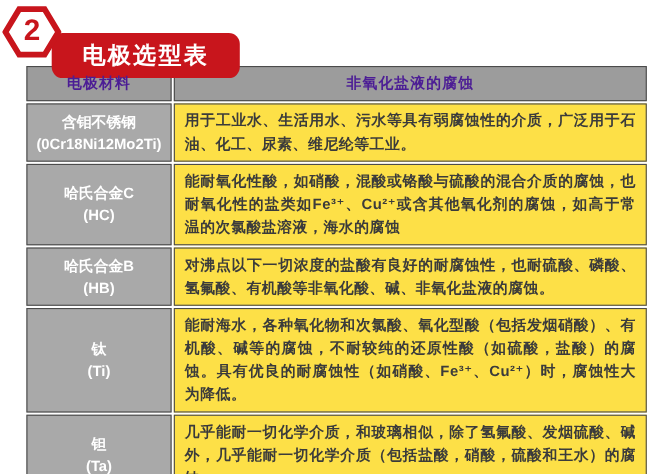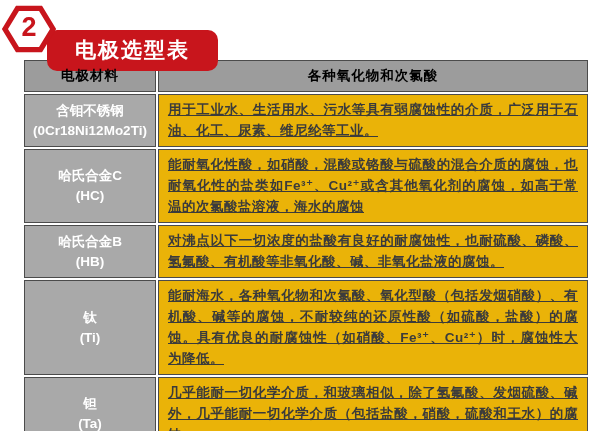--- a/index.html
+++ b/index.html
@@ -42,61 +42,60 @@
     border-spacing:2px;
     background:#ffffff;
   }
   th,td{
     border:1px solid var(--border_dark);
     font-size:13.5px;
     font-weight:bold;
   }
   th{
     background:var(--header_gray);
-    color:#000000;
+    color:#4c1d95;
     padding:6px 20px;
     text-align:center;
     letter-spacing:1px;
   }
   td.material{
     background:var(--material_gray);
     color:#ffffff;
     text-align:center;
     width:132px;
     padding:4px 2px;
     line-height:1.45;
   }
   td.desc{
-    background:#eab308;
+    background:#fde047;
     color:var(--desc_text);
     padding:4px 9px 5px 9px;
     line-height:21px;
     text-align:justify;
     letter-spacing:0.5px;
-    text-decoration:underline;
   }
 </style>
 </head>
 <body>
 
 <div class="header-area">
   <div class="badge">
     <svg viewBox="0 0 56 52">
       <polygon points="3,26 16,4.5 40,4.5 53,26 40,47.5 16,47.5" fill="#ffffff" stroke="#c8151c" stroke-width="5.5" stroke-linejoin="miter"></polygon>
     </svg>
     <span class="badge-num">2</span>
   </div>
   <div class="banner">电极选型表</div>
 </div>
 
 <table class="selection">
   <thead>
     <tr>
       <th>电极材料</th>
-      <th>各种氧化物和次氯酸</th>
+      <th>非氧化盐液的腐蚀</th>
     </tr>
   </thead>
   <tbody>
     <tr>
       <td class="material">
         <div>含钼不锈钢</div>
         <div>(0Cr18Ni12Mo2Ti)</div>
       </td>
       <td class="desc">用于工业水、生活用水、污水等具有弱腐蚀性的介质，广泛用于石油、化工、尿素、维尼纶等工业。</td>
     </tr>

